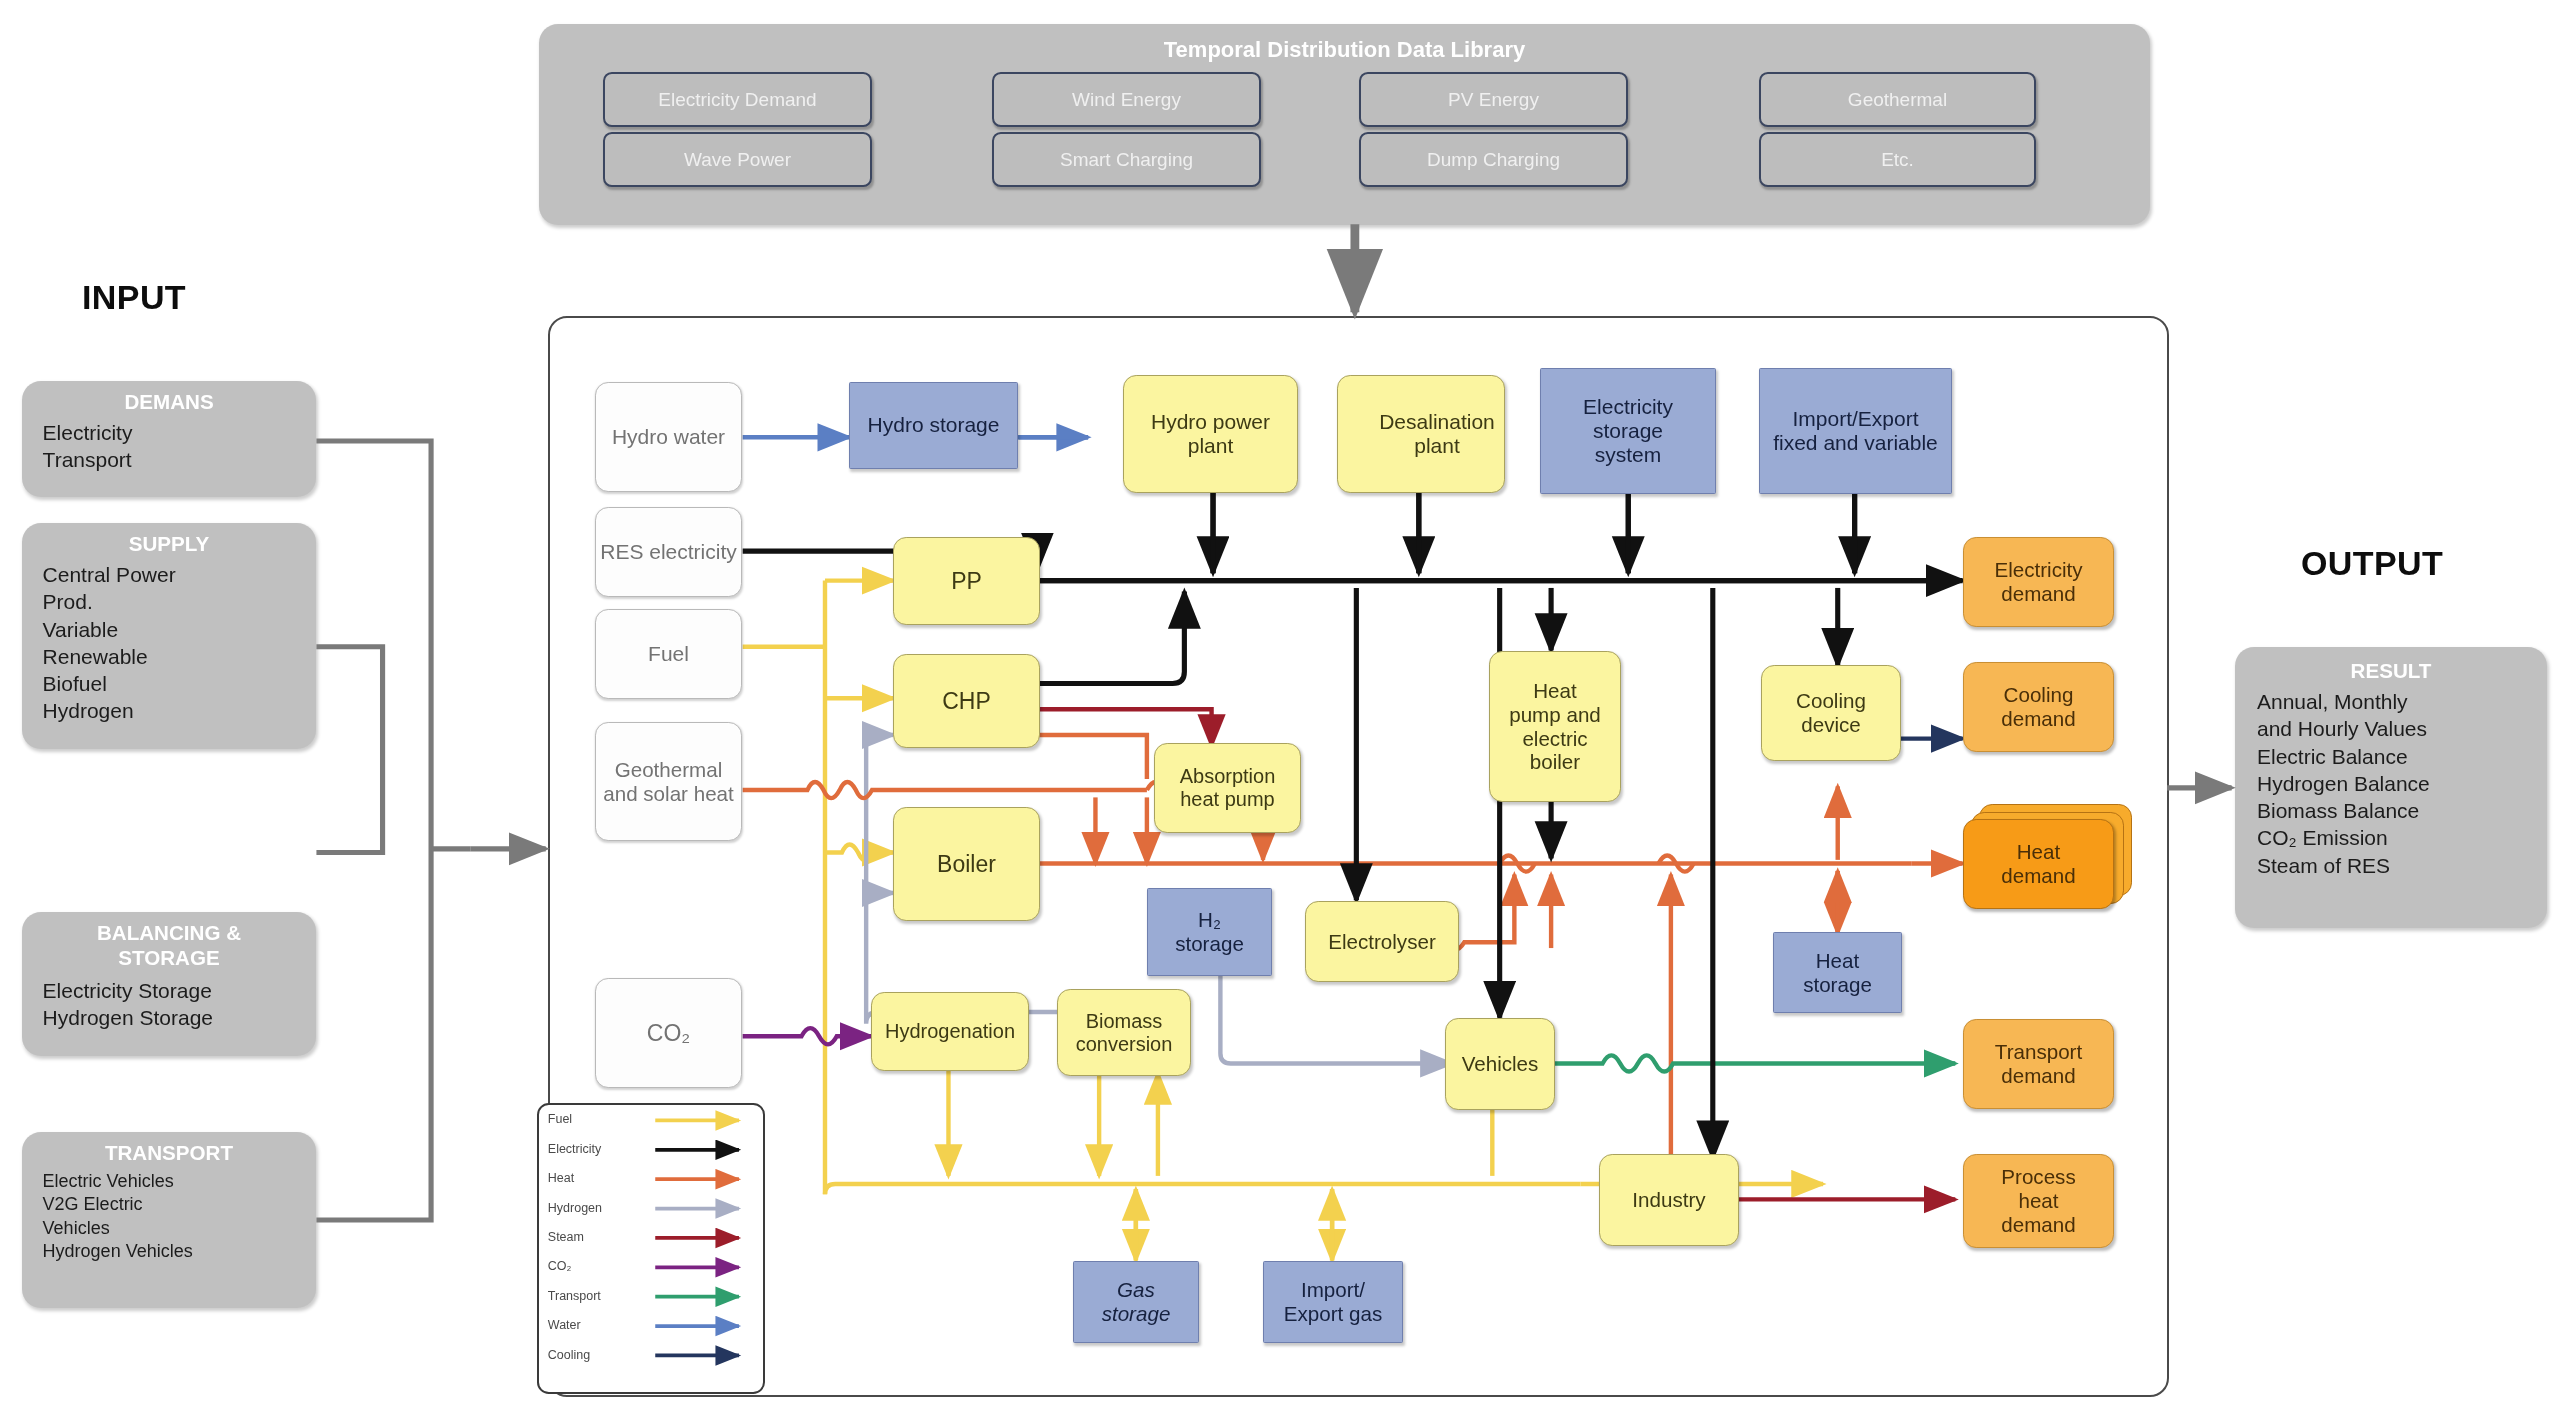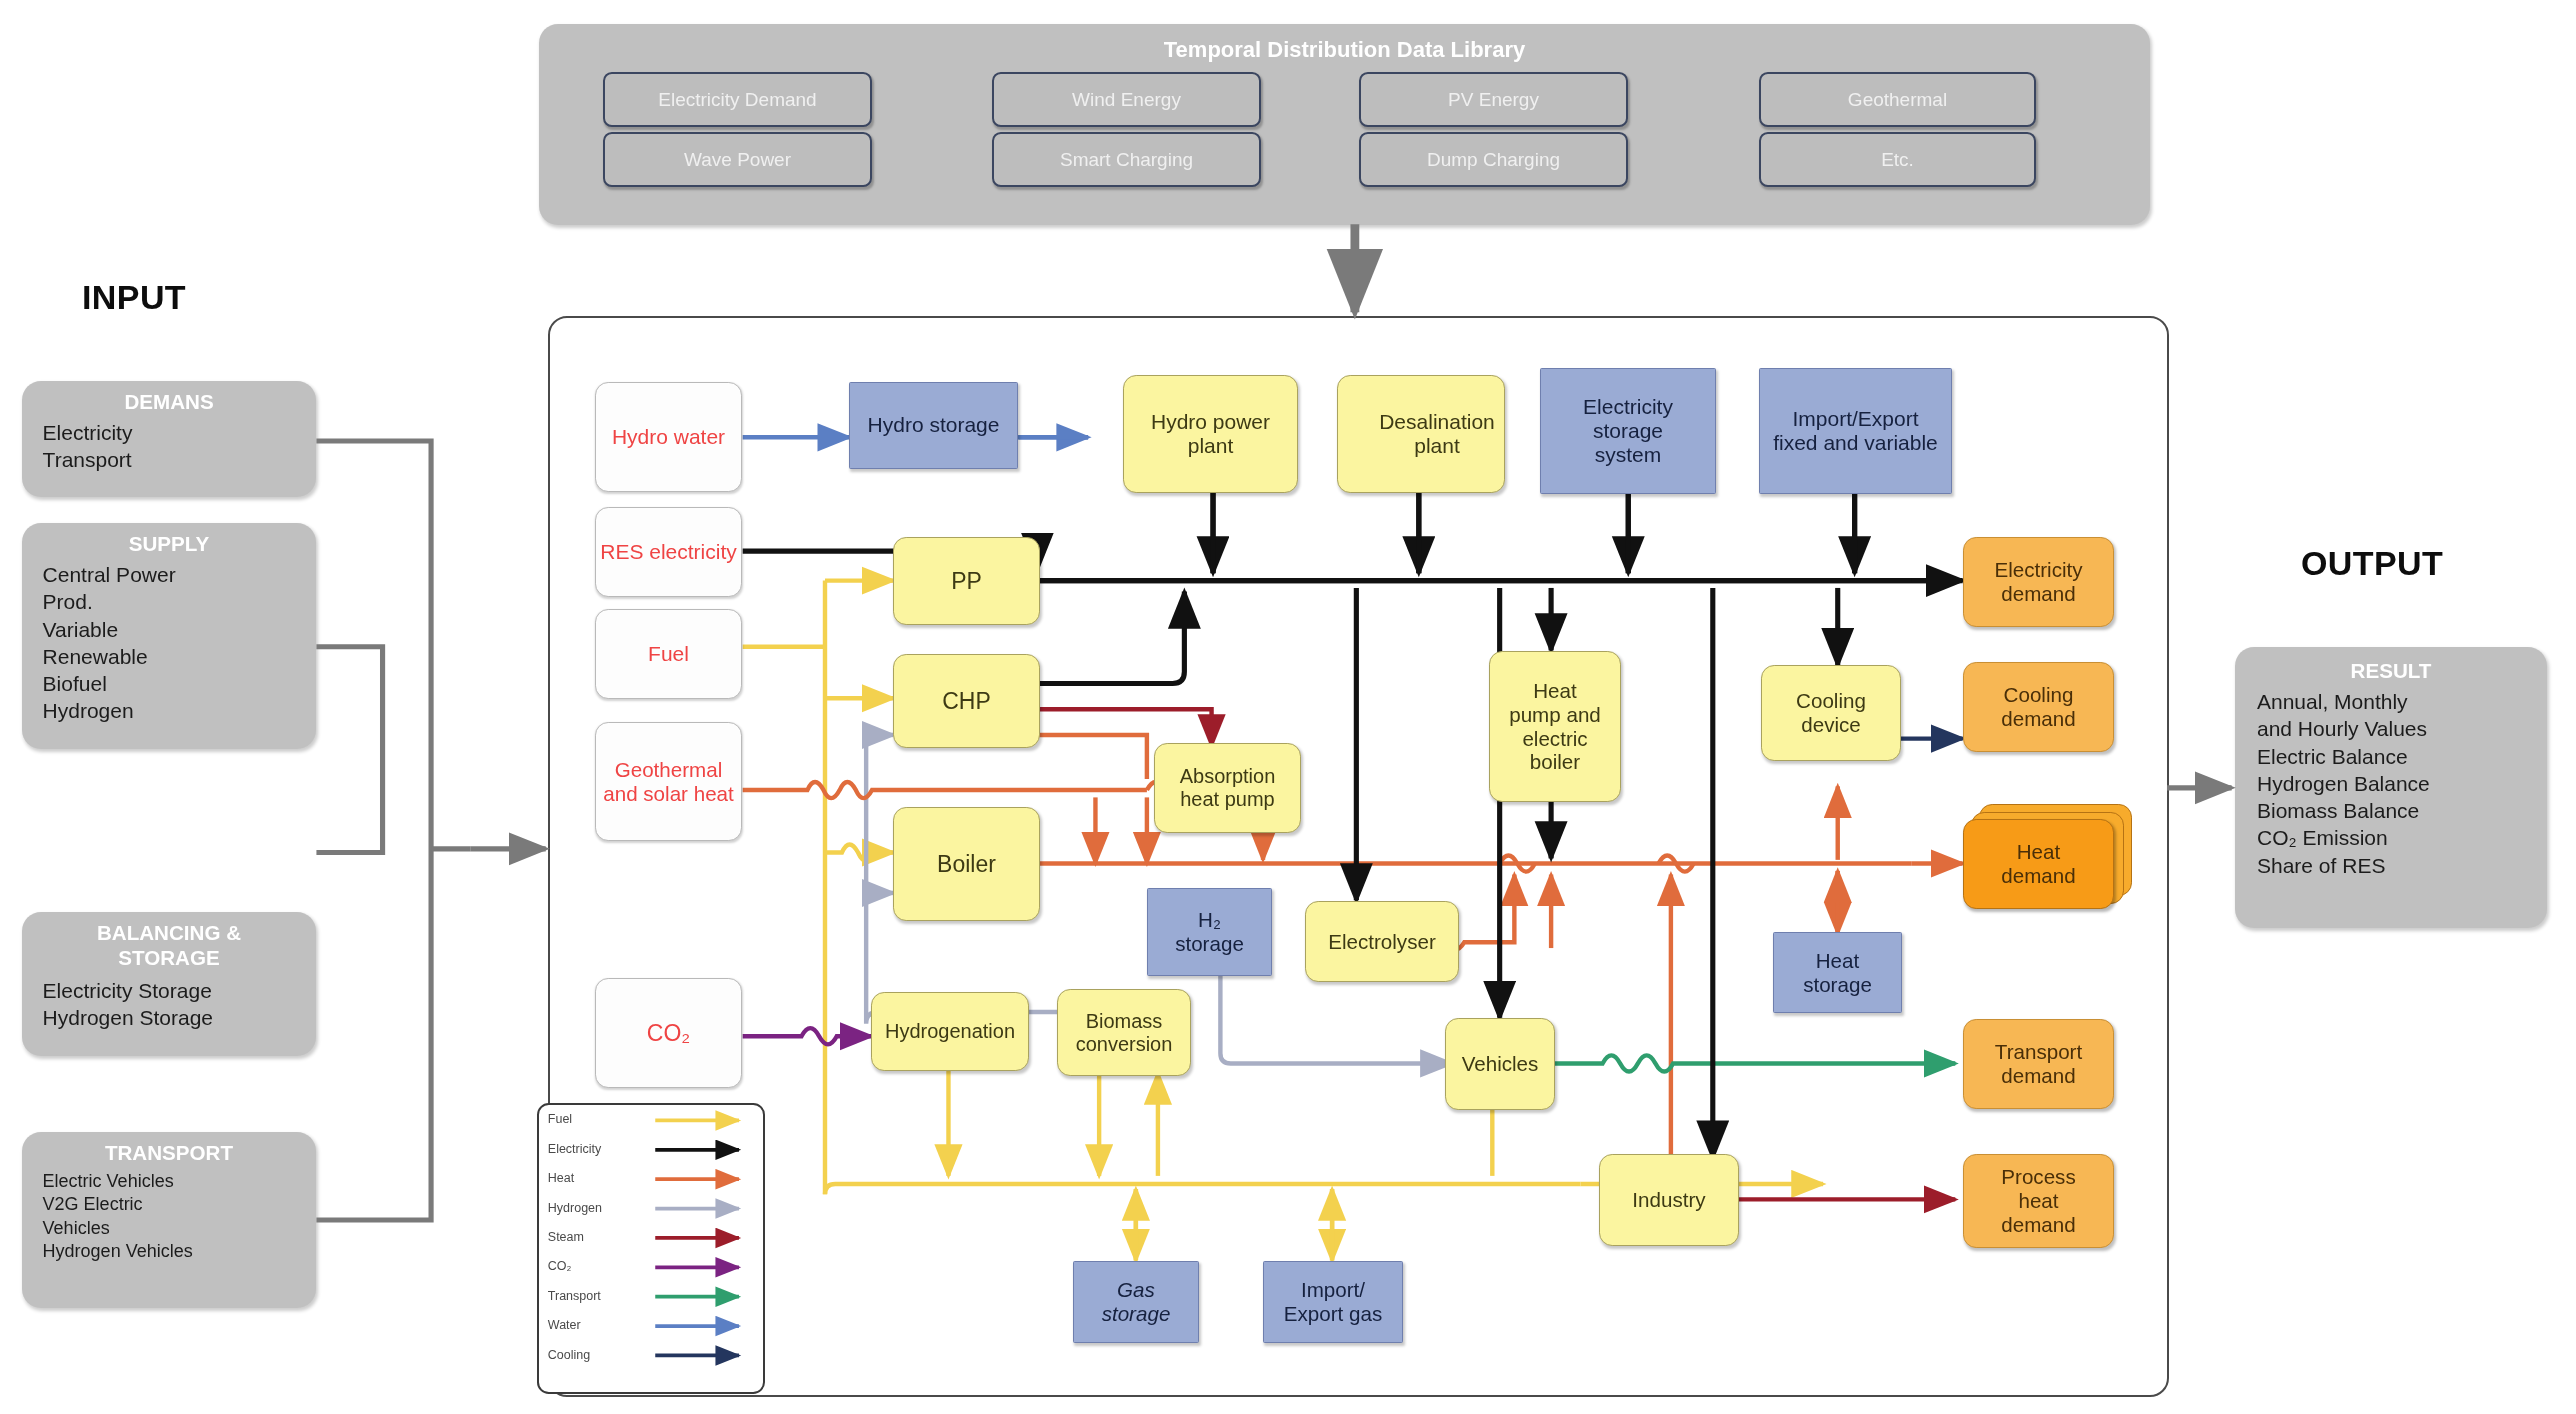--- a/index.html
+++ b/index.html
@@ -2,21 +2,21 @@
 <html style="font-size:11.8px"><head>
 <meta charset="utf-8">
 <style>
   html,body{margin:0;padding:0;background:#ffffff;}
   body{width:2576px;height:1414px;position:relative;overflow:hidden;
        font-family:"Liberation Sans","DejaVu Sans",sans-serif;}
 
   
   .node{position:absolute;box-sizing:border-box;display:flex;align-items:center;
         justify-content:center;text-align:center;line-height:1.15;
-        color:#ef4444;z-index:6;}
+        color:#737373;z-index:6;}
 
   .n-white{background:#fdfdfd;border:1.5px solid #b9b9b9;border-radius:13.2px;
            box-shadow:0.7px 1.5px 2.2px rgba(0,0,0,.18);}
   .n-yellow{background:#fbf5a0;border:1.5px solid #a9a25e;border-radius:13.2px;
             box-shadow:1.5px 2.2px 2.9px rgba(0,0,0,.22);color:#3d3a14;}
   .n-blue{background:#9aabd4;border:1.5px solid #6f7fae;border-radius:1.5px;
           box-shadow:1.5px 2.2px 2.9px rgba(0,0,0,.22);color:#16213f;}
   .n-orange{background:#f7b754;border:1.5px solid #c98f34;border-radius:13.2px;
             box-shadow:1.5px 2.2px 2.9px rgba(0,0,0,.25);color:#4a2f08;}
   .n-orange-dark{background:#f79b17;border:1.5px solid #b57213;border-radius:13.2px;
@@ -115,21 +115,21 @@
 
 <div class="panel-gray" style="left:2235px;top:647px;width:312px;height:281px;">
   <div class="panel-title" style="top:11.8px;font-size:20.6px;">RESULT</div>
   <div class="panel-body" style="left:22px;top:41px;font-size:21px;">
     <div>Annual, Monthly</div>
     <div>and Hourly Values</div>
     <div>Electric Balance</div>
     <div>Hydrogen Balance</div>
     <div>Biomass Balance</div>
     <div>CO₂ Emission</div>
-    <div>Share of RES</div>
+    <div>Steam of RES</div>
   </div>
 </div>
 
 <div class="frame" style="left:548px;top:316px;width:1617px;height:1077px;"></div>
 
 <svg class="wires" viewBox="0 0 3504 1924" xmlns="http://www.w3.org/2000/svg">
   <defs>
     <marker id="aE" markerWidth="9" markerHeight="9" refX="7.2" refY="3.2" orient="auto">
         <path d="M0,0 L8,3.2 L0,6.4 z" fill="#111111"></path>
       </marker>

